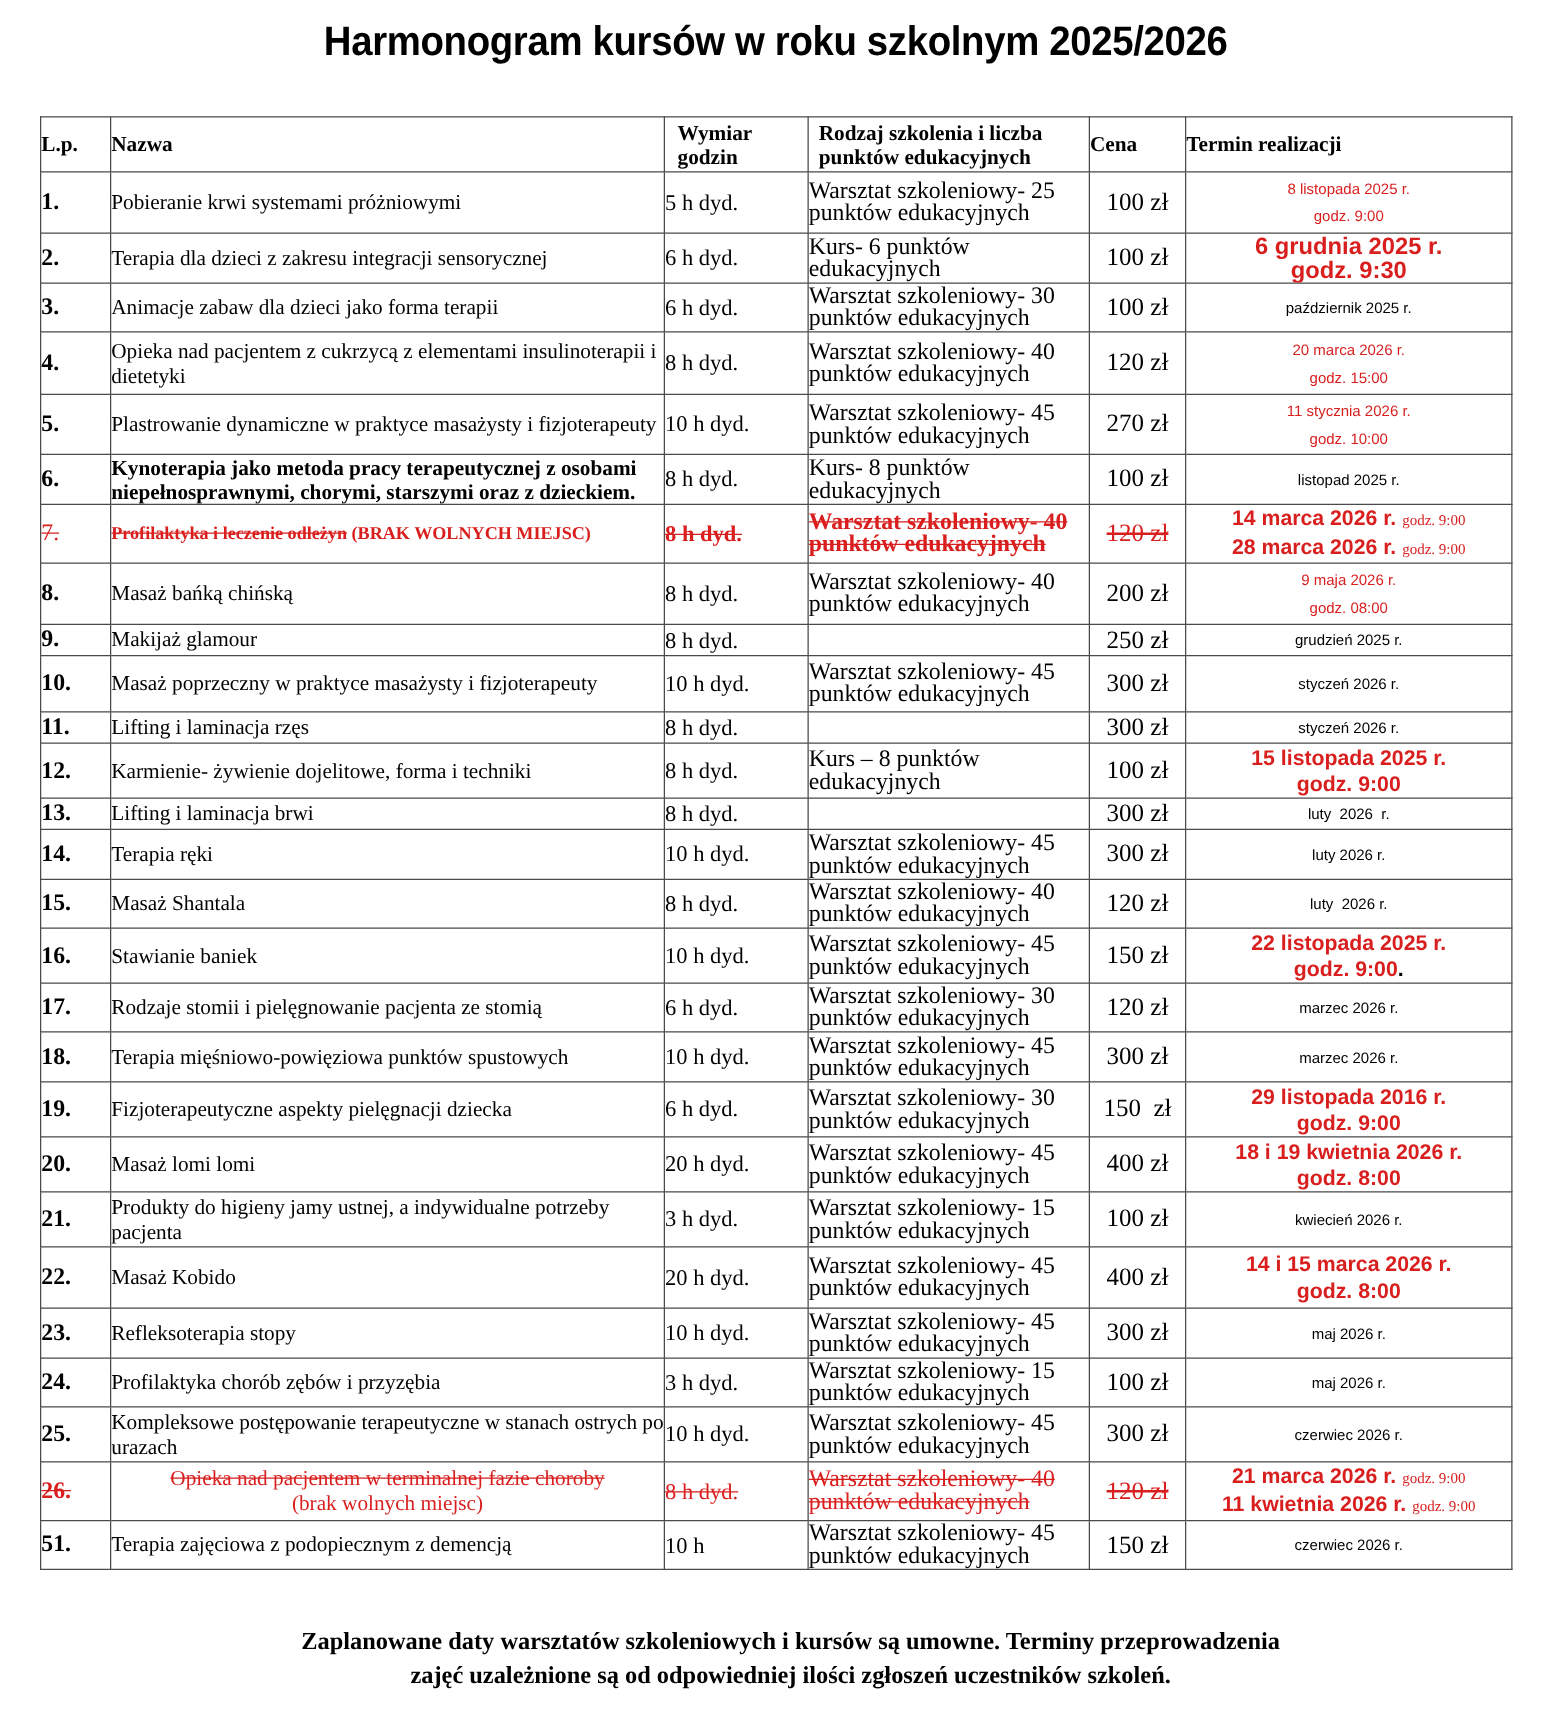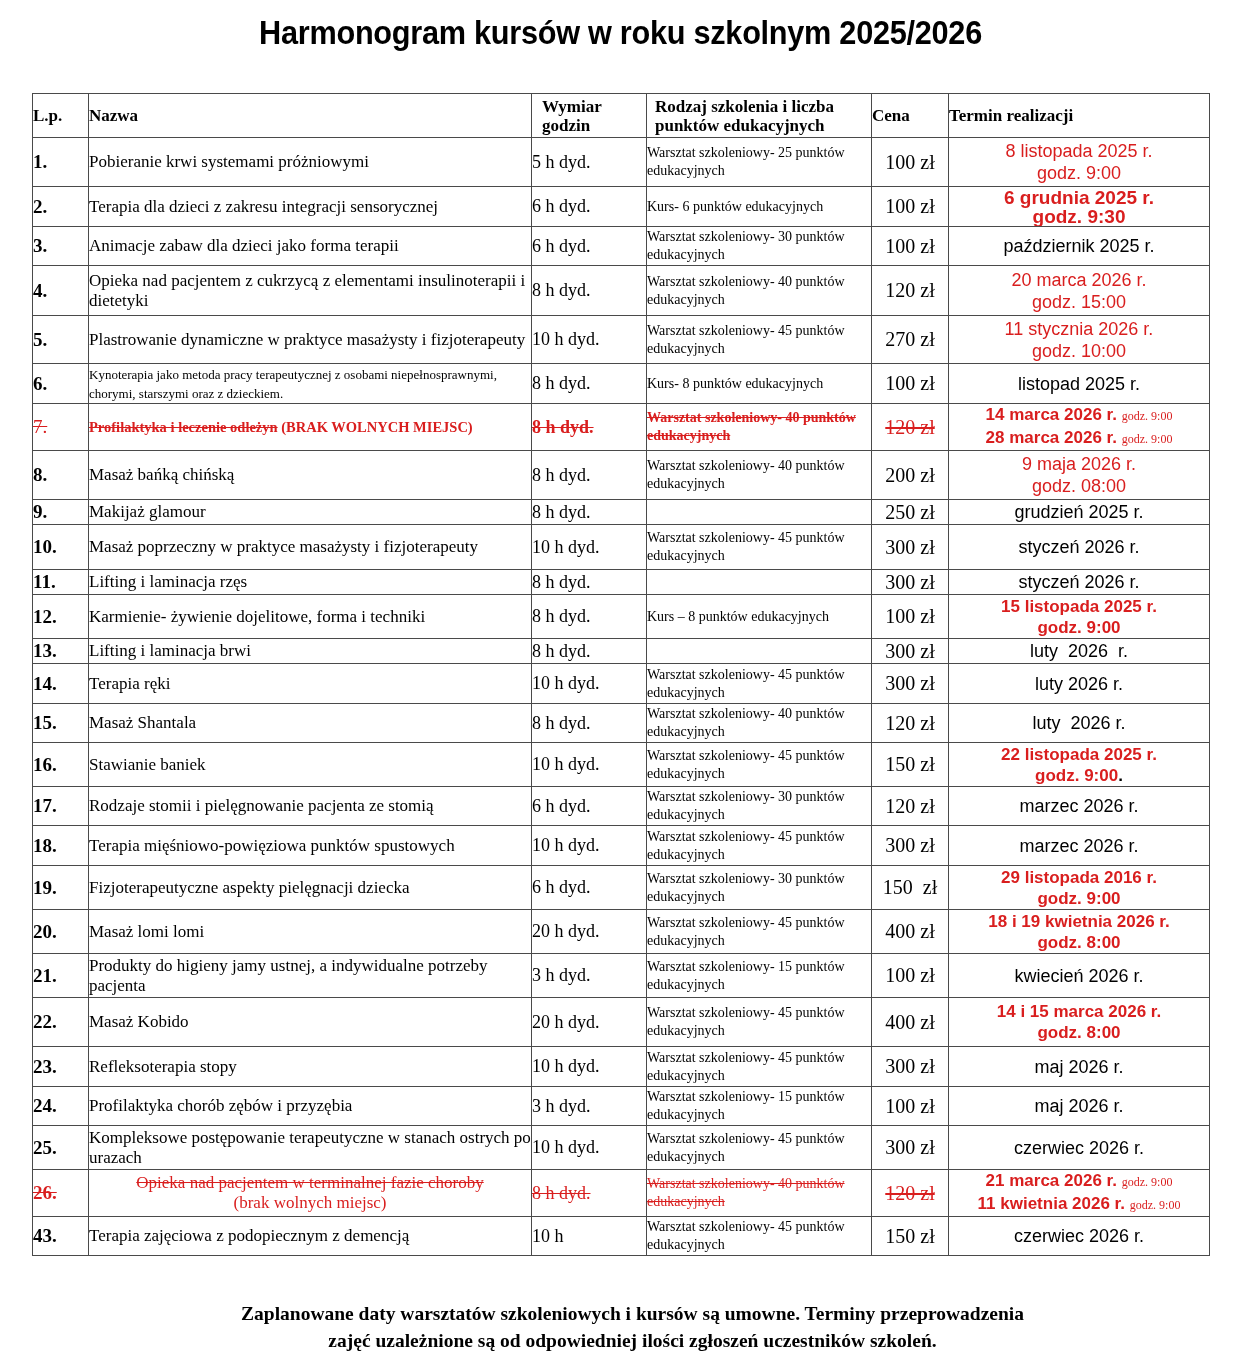--- a/index.html
+++ b/index.html
@@ -13,25 +13,25 @@
     position: absolute; left: 32px; top: 93px; width: 1177px;
     border-collapse: collapse; table-layout: fixed;
     font-family: "Liberation Serif", serif; font-size: 17px;
   }
   table.sched td, table.sched th {
     border: 1.5px solid #4a4a4a; padding: 0; vertical-align: middle; overflow: hidden;
   }
   th { font-weight: bold; font-size: 17px; text-align: left; line-height: 19px; }
   td.lp { font-weight: bold; font-size: 19px; text-align: left; padding-left: 9px; }
   td.name { padding-left: 10px; line-height: 20px; }
-  td.name.small { font-size: 13px; line-height: 19px; }
+  td.name.small { font-size: 17px; line-height: 19px; font-weight: bold; }
   td.hours { padding-left: 11px; font-size: 18px; }
-  td.type { padding-left: 10px; font-size: 14px; line-height: 18px; }
+  td.type { padding-left: 10px; font-size: 19px; line-height: 18px; }
   td.price { text-align: center; font-size: 20px; }
-  td.term { text-align: center; font-family: "Liberation Sans", sans-serif; font-size: 18px; line-height: 22px; }
+  td.term { text-align: center; font-family: "Liberation Sans", sans-serif; font-size: 12px; line-height: 22px; }
   .red { color: #d91e1e; }
   .bold { font-weight: bold; }
   .strike { text-decoration: line-through; }
   .term.bold-red { font-weight: bold; font-size: 17px; line-height: 21px; }
   .term.small-bold-red { font-weight: bold; font-size: 19px; line-height: 19px; }
   .term .godz-small { font-family: "Liberation Serif", serif; font-weight: normal; font-size: 12px; }
   .footer {
     position: absolute; left: 12px; top: 1300px; width: 1241px; text-align: center;
     font-family: "Liberation Serif", serif; font-weight: bold; font-size: 19.5px; line-height: 27px;
   }
@@ -290,21 +290,21 @@
     <tr style="height:44px">
       <td class="lp red strike">26.</td>
       <td class="name red" style="text-align:center;padding-left:0"><span class="strike">Opieka nad pacjentem w terminalnej fazie choroby</span><br><span>(brak wolnych miejsc)</span></td>
       <td class="hours red strike">8 h dyd.</td>
       <td class="type red strike">Warsztat szkoleniowy- 40 punktów edukacyjnych</td>
       <td class="price red strike">120 zł</td>
       <td class="term red bold-red"><span>21 marca 2026 r.</span> <span class="godz-small">godz. 9:00</span><br><span>11 kwietnia 2026 r.</span> <span class="godz-small">godz. 9:00</span></td>
     </tr>
 
     <tr style="height:39px">
-      <td class="lp">43.</td>
+      <td class="lp">51.</td>
       <td class="name">Terapia zajęciowa z podopiecznym z demencją</td>
       <td class="hours">10 h</td>
       <td class="type">Warsztat szkoleniowy- 45 punktów edukacyjnych</td>
       <td class="price">150 zł</td>
       <td class="term">czerwiec 2026 r.</td>
     </tr>
   </tbody>
 </table>
 
 <div class="footer">

